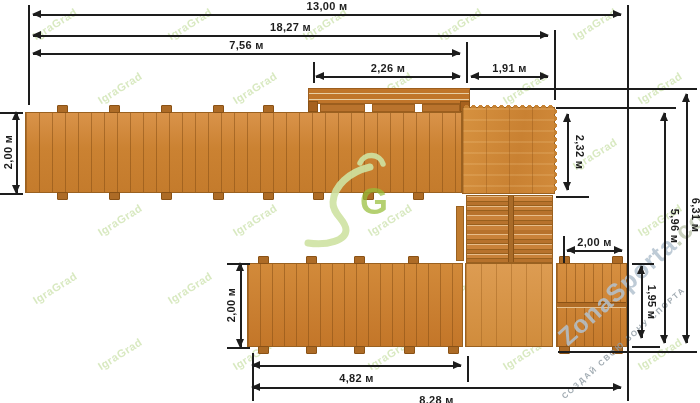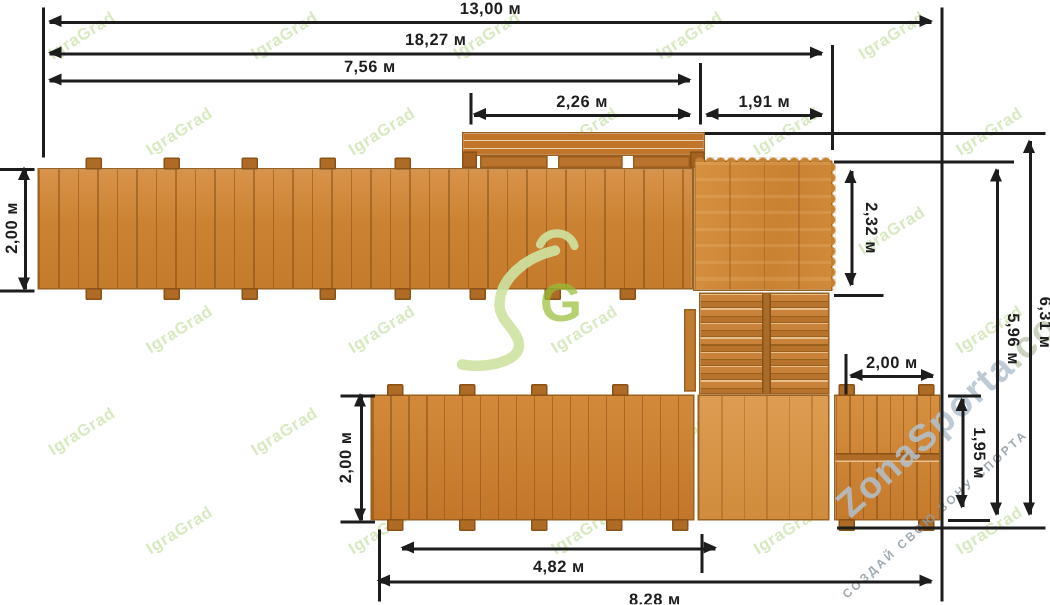--- a/index.html
+++ b/index.html
@@ -217,21 +217,21 @@
   <div class="dim-h" style="left:471px;top:76px;width:77px">
     <i class="a-l"></i>
       <i class="a-r"></i>
     <b class="lbl">1,91 м</b>
   </div>
   <div class="dim-h" style="left:567px;top:250px;width:55px">
     <i class="a-l"></i>
       <i class="a-r"></i>
     <b class="lbl">2,00 м</b>
   </div>
-  <div class="dim-h" style="left:268px;top:365px;width:209px">
+  <div class="dim-h" style="left:252px;top:365px;width:209px">
     <i class="a-l"></i>
       <i class="a-r"></i>
     <b class="lbl below">4,82 м</b>
   </div>
   <div class="dim-h" style="left:252px;top:387px;width:369px">
     <i class="a-l"></i>
       <i class="a-r"></i>
     <b class="lbl below">8,28 м</b>
   </div>
 

